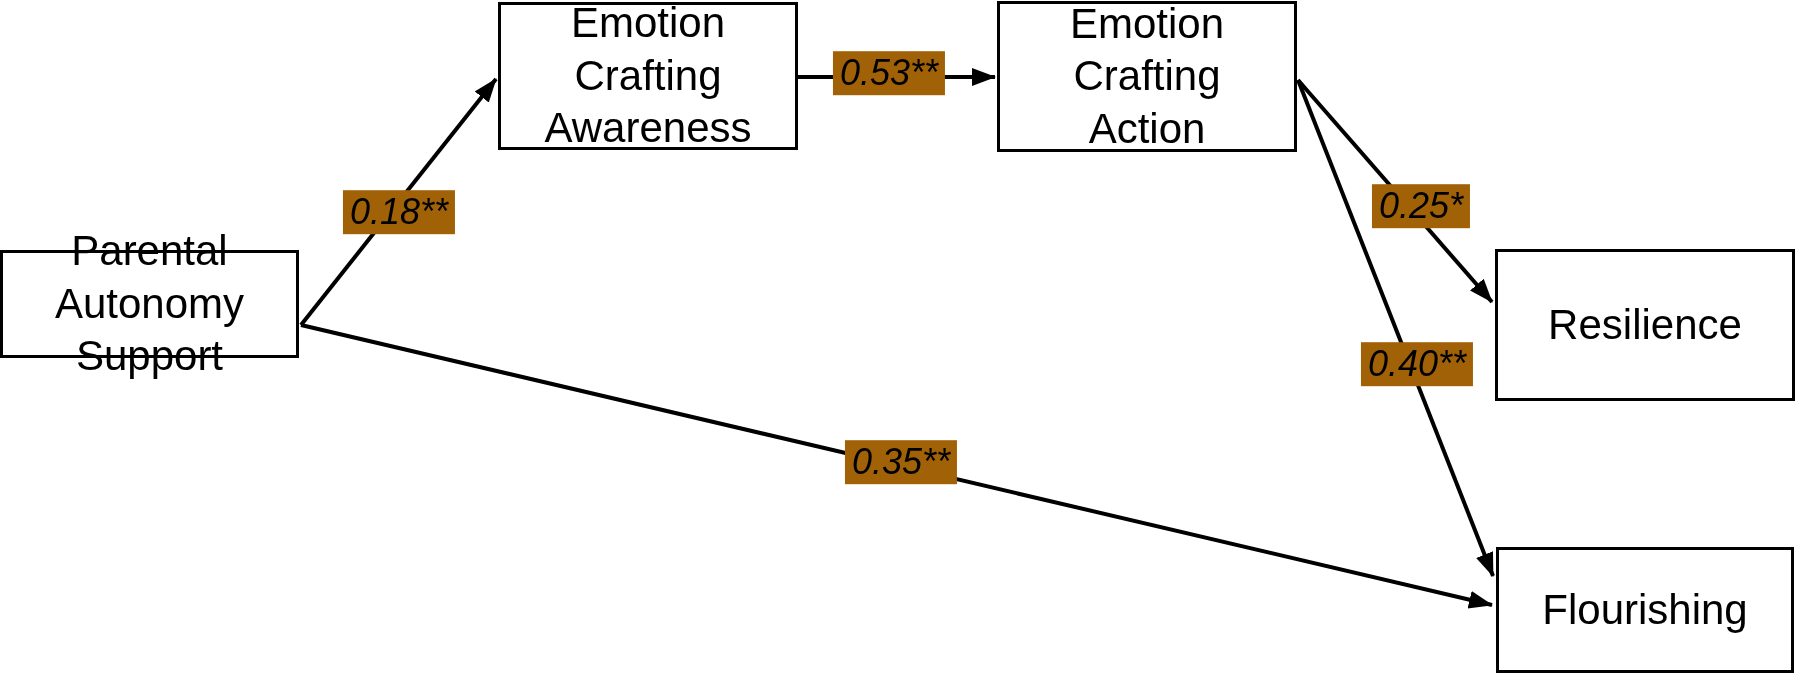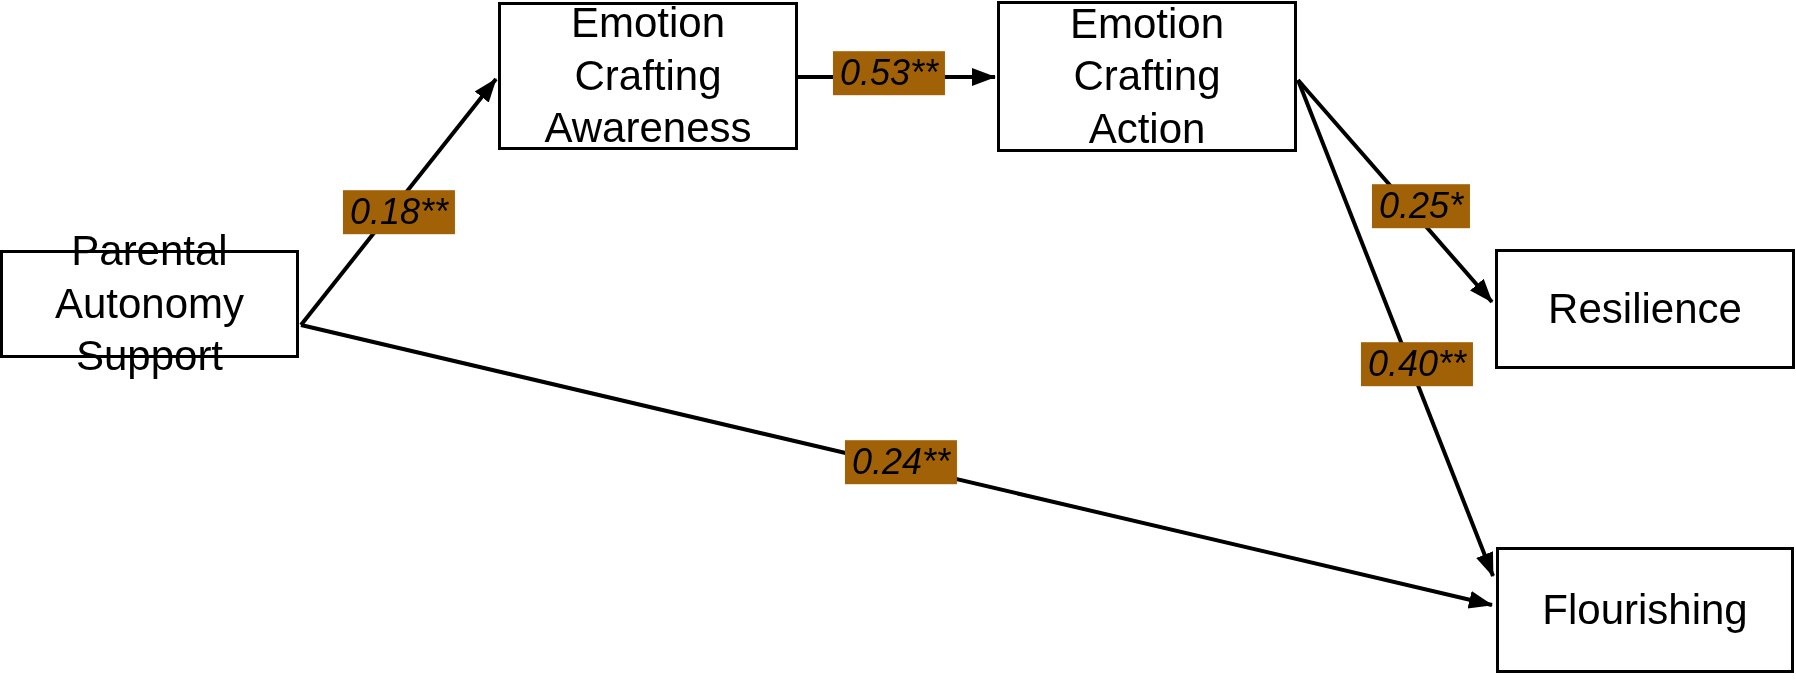--- a/index.html
+++ b/index.html
@@ -32,21 +32,21 @@
     align-items: center;
     justify-content: center;
     text-align: center;
     font-size: 42px;
     line-height: 1.25;
     white-space: pre-line;
   }
   .node-pas        { left: 0;    top: 250px; width: 299px; height: 108px; }
   .node-awareness  { left: 498px;  top: 2px;   width: 300px; height: 148px; }
   .node-action     { left: 997px;  top: 1px;   width: 300px; height: 151px; }
-  .node-resilience { left: 1495px; top: 249px; width: 300px; height: 120px; }
+  .node-resilience { left: 1495px; top: 249px; width: 300px; height: 152px; }
   .node-flourish   { left: 1496px; top: 547px; width: 298px; height: 126px; }
   .coef {
     position: absolute;
     transform: translate(-50%, -50%);
     background: #a16207;
     padding: 2px 7px;
     font-size: 36px;
     line-height: 1.1;
     white-space: nowrap;
     font-style: italic;
@@ -90,15 +90,15 @@
   <div class="node node-flourish">Flourishing</div>
 
   <div class="coef coef-1">0.18**</div>
 
   <div class="coef coef-2">0.53**</div>
 
   <div class="coef coef-3">0.25*</div>
 
   <div class="coef coef-4">0.40**</div>
 
-  <div class="coef coef-5">0.24**</div>
+  <div class="coef coef-5">0.35**</div>
 
 </div>
 
 </body></html>

